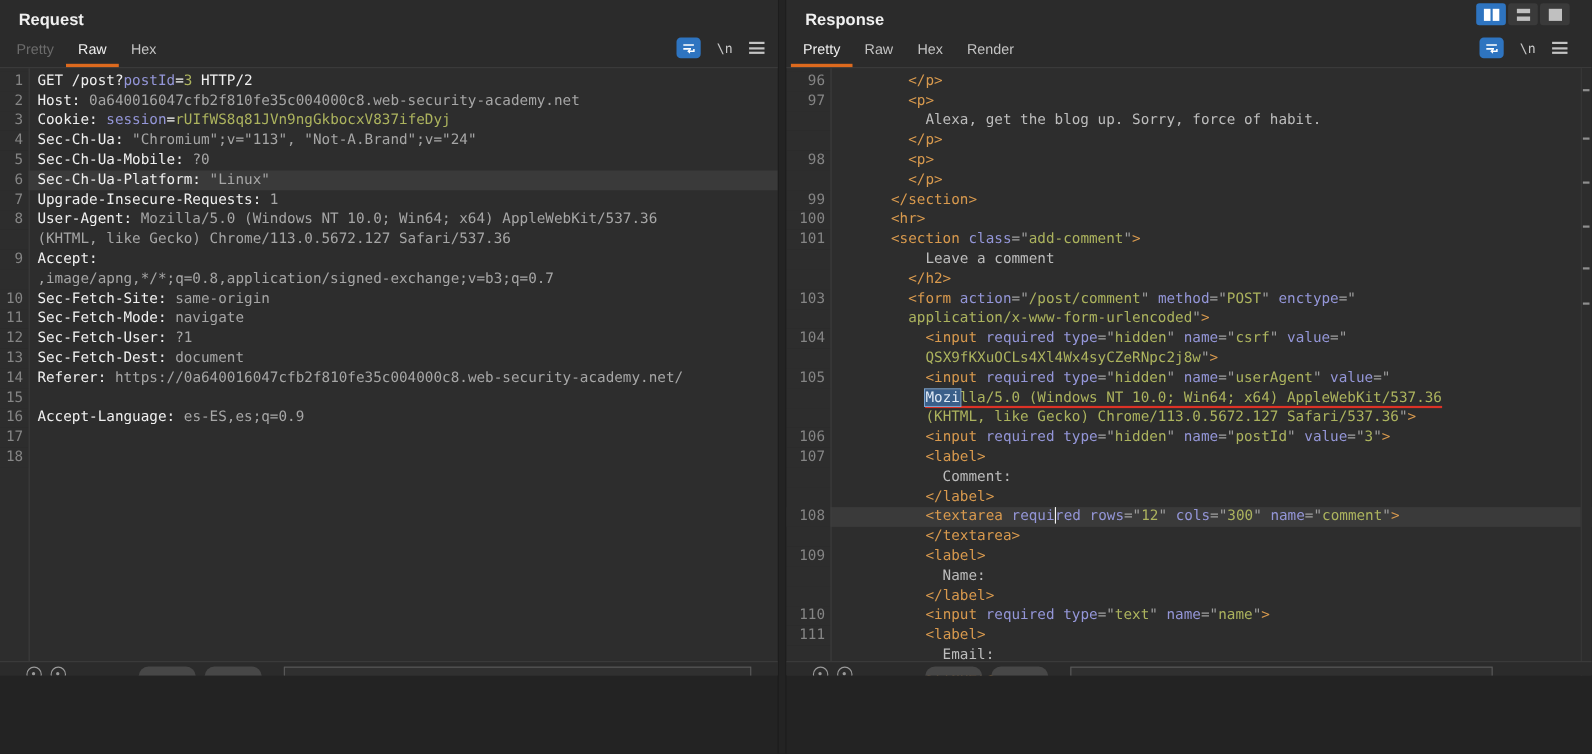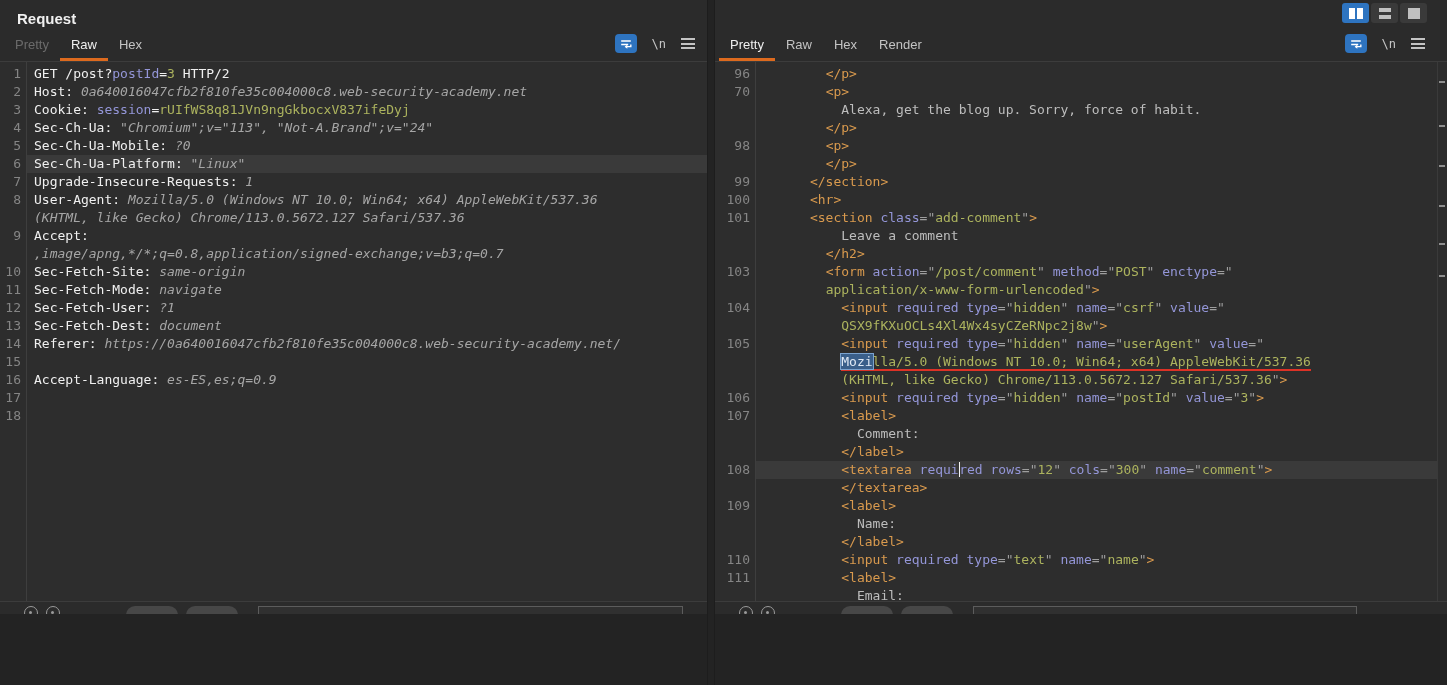--- a/index.html
+++ b/index.html
@@ -47,21 +47,21 @@
   #panel-request .gutter-line { left:26px; }
   #panel-response .gutter-line { left:40px; }
 
   .code-row { display:flex; height:18px; white-space:pre; }
   .code-row.hl { background:#3a3a3a; }
   .ln { flex:0 0 26px; text-align:right; padding-right:5px; color:#858585; background:#2d2d2d; }
   #panel-response .ln { flex:0 0 40px; }
   .code { padding-left:8px; }
 
   .t-w { color:#f0f0f0; }   
-  .t-d { color:#a6a6a6;font-style:italic; }   
+  .t-d { color:#a6a6a6; }   
   .t-p { color:#9496d8; }   
   .t-o { color:#acb35e; }   
   .t-t { color:#d99a4e; }   
   .t-q { color:#9e9e9e; }   
   .t-x { color:#bdbdbd; }   
   .t-sel { background:#3a5f8a; outline:1px solid #7ba3cf; color:#dfe9f5; }
   .redline { border-bottom:2px solid #dd3226; }
   .caret { display:inline-block; width:1.5px; height:15px; margin:0 -1px -3px 0; background:#f5f5f5; }
 
   .scroll-col { position:absolute; top:62px; right:0; bottom:0; width:10px;
@@ -134,20 +134,21 @@
       <button class="sb-btn"></button>
       <button class="sb-btn"></button>
       <div class="sb-input"></div>
     </div>
   </section>
 
   <div class="panel-divider"></div>
 
   <section class="panel" id="panel-response">
     <div class="panel-header">
+      <div class="panel-title">Response</div>
       <nav class="tabs" id="res-tabs">
           <div class="tab active">Pretty</div>
           <div class="tab ">Raw</div>
           <div class="tab ">Hex</div>
           <div class="tab ">Render</div>
         </nav>
       <div class="layout-group" id="layout-group">
           <button class="layout-btn active">
             <span class="lg lg0"></span>
           </button>
@@ -167,21 +168,21 @@
           </svg>
         </button>
         <span class="nl-label">\n</span>
         <span class="menu-icon"></span>
       </div>
     </div>
     <div class="editor" id="res-editor">
       <div class="gutter-line"></div>
       <div id="res-code">
           <div class="code-row"><span class="ln">96</span><span class="code"><span class="t-x">        </span><span class="t-t">&lt;/p&gt;</span></span></div>
-          <div class="code-row"><span class="ln">70</span><span class="code"><span class="t-x">        </span><span class="t-t">&lt;p&gt;</span></span></div>
+          <div class="code-row"><span class="ln">97</span><span class="code"><span class="t-x">        </span><span class="t-t">&lt;p&gt;</span></span></div>
           <div class="code-row"><span class="ln"></span><span class="code"><span class="t-x">          Alexa, get the blog up. Sorry, force of habit.</span></span></div>
           <div class="code-row"><span class="ln"></span><span class="code"><span class="t-x">        </span><span class="t-t">&lt;/p&gt;</span></span></div>
           <div class="code-row"><span class="ln">98</span><span class="code"><span class="t-x">        </span><span class="t-t">&lt;p&gt;</span></span></div>
           <div class="code-row"><span class="ln"></span><span class="code"><span class="t-x">        </span><span class="t-t">&lt;/p&gt;</span></span></div>
           <div class="code-row"><span class="ln">99</span><span class="code"><span class="t-x">      </span><span class="t-t">&lt;/section&gt;</span></span></div>
           <div class="code-row"><span class="ln">100</span><span class="code"><span class="t-x">      </span><span class="t-t">&lt;hr&gt;</span></span></div>
           <div class="code-row"><span class="ln">101</span><span class="code"><span class="t-x">      </span><span class="t-t">&lt;section </span><span class="t-p">class</span><span class="t-q">="</span><span class="t-o">add-comment</span><span class="t-q">"</span><span class="t-t">&gt;</span></span></div>
           <div class="code-row"><span class="ln"></span><span class="code"><span class="t-x">          Leave a comment</span></span></div>
           <div class="code-row"><span class="ln"></span><span class="code"><span class="t-x">        </span><span class="t-t">&lt;/h2&gt;</span></span></div>
           <div class="code-row"><span class="ln">103</span><span class="code"><span class="t-x">        </span><span class="t-t">&lt;form </span><span class="t-p">action</span><span class="t-q">="</span><span class="t-o">/post/comment</span><span class="t-q">" </span><span class="t-p">method</span><span class="t-q">="</span><span class="t-o">POST</span><span class="t-q">" </span><span class="t-p">enctype</span><span class="t-q">="</span></span></div>

